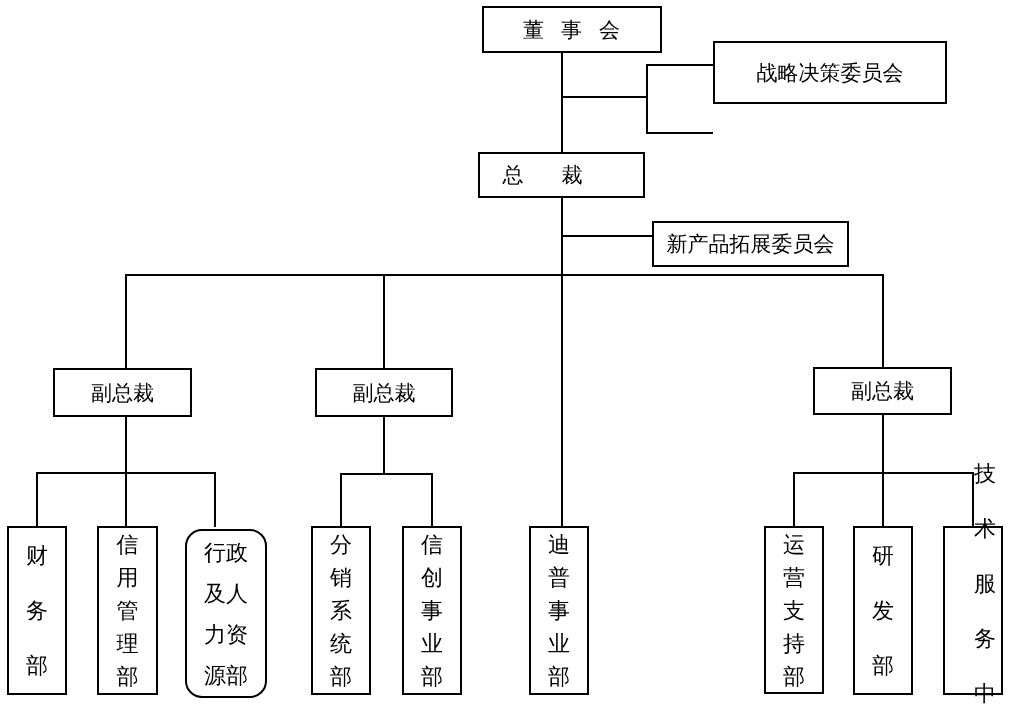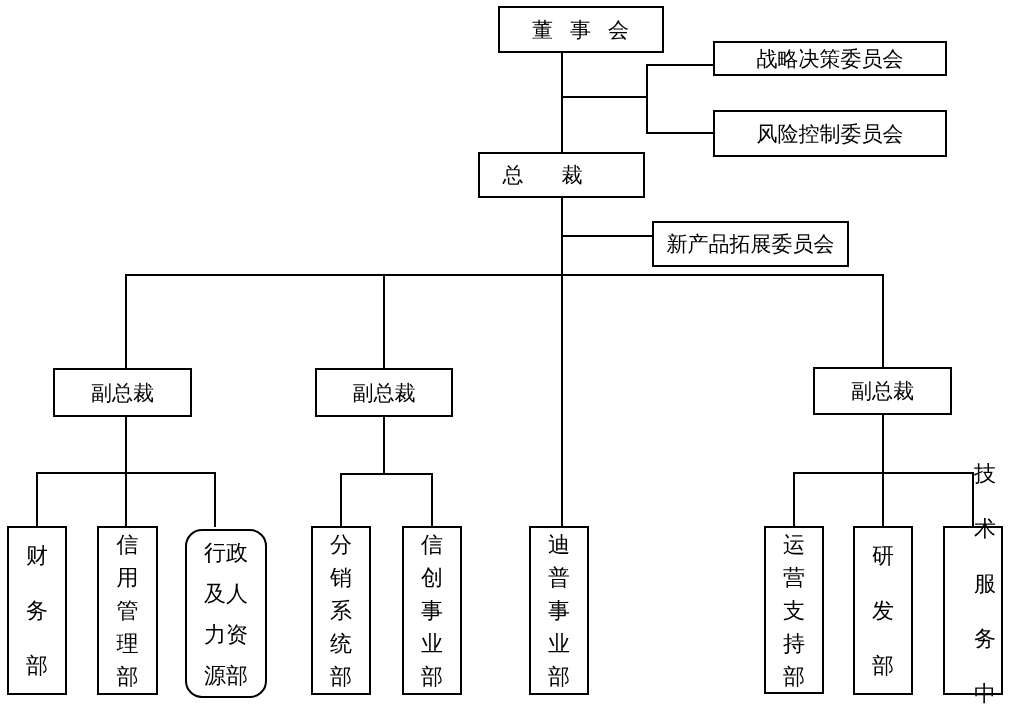--- a/index.html
+++ b/index.html
@@ -73,25 +73,24 @@
   <div class="vline" style="left:383px; top:417px; height:57px;"></div>
   <div class="hline" style="left:340px; top:473px; width:93px;"></div>
   <div class="vline" style="left:340px; top:473px; height:54px;"></div>
   <div class="vline" style="left:431px; top:473px; height:54px;"></div>
 
   <div class="vline" style="left:882px; top:415px; height:112px;"></div>
   <div class="hline" style="left:793px; top:472px; width:181px;"></div>
   <div class="vline" style="left:793px; top:472px; height:54px;"></div>
   <div class="vline" style="left:972px; top:472px; height:55px;"></div>
 
-  <div class="box ls-wide" style="left:498px; top:6px; width:166px; height:47px;padding-left:16px;">董事会</div>
+  <div class="box ls-wide" style="left:482px; top:6px; width:180px; height:47px;padding-left:16px;">董事会</div>
 
-  <div class="box" style="left:713px; top:41px; width:234px; height:35px;">战略决策委员会</div>
+  <div class="box" style="left:713px; top:41px; width:234px; height:63px;">战略决策委员会</div>
 
-  <div class="box" style="left:713px; top:110px; width:234px; height:47px;">风险控制委员会</div>
 
   <div class="box ls-xwide" style="left:478px; top:152px; width:167px; height:46px;">总裁</div>
 
   <div class="box" style="left:652px; top:214px; width:197px; height:46px;margin-top:7px;">新产品拓展委员会</div>
 
   <div class="box" style="left:53px; top:368px; width:139px; height:49px;">副总裁</div>
 
   <div class="box" style="left:315px; top:368px; width:138px; height:49px;">副总裁</div>
 
   <div class="box" style="left:813px; top:367px; width:139px; height:48px;">副总裁</div>

